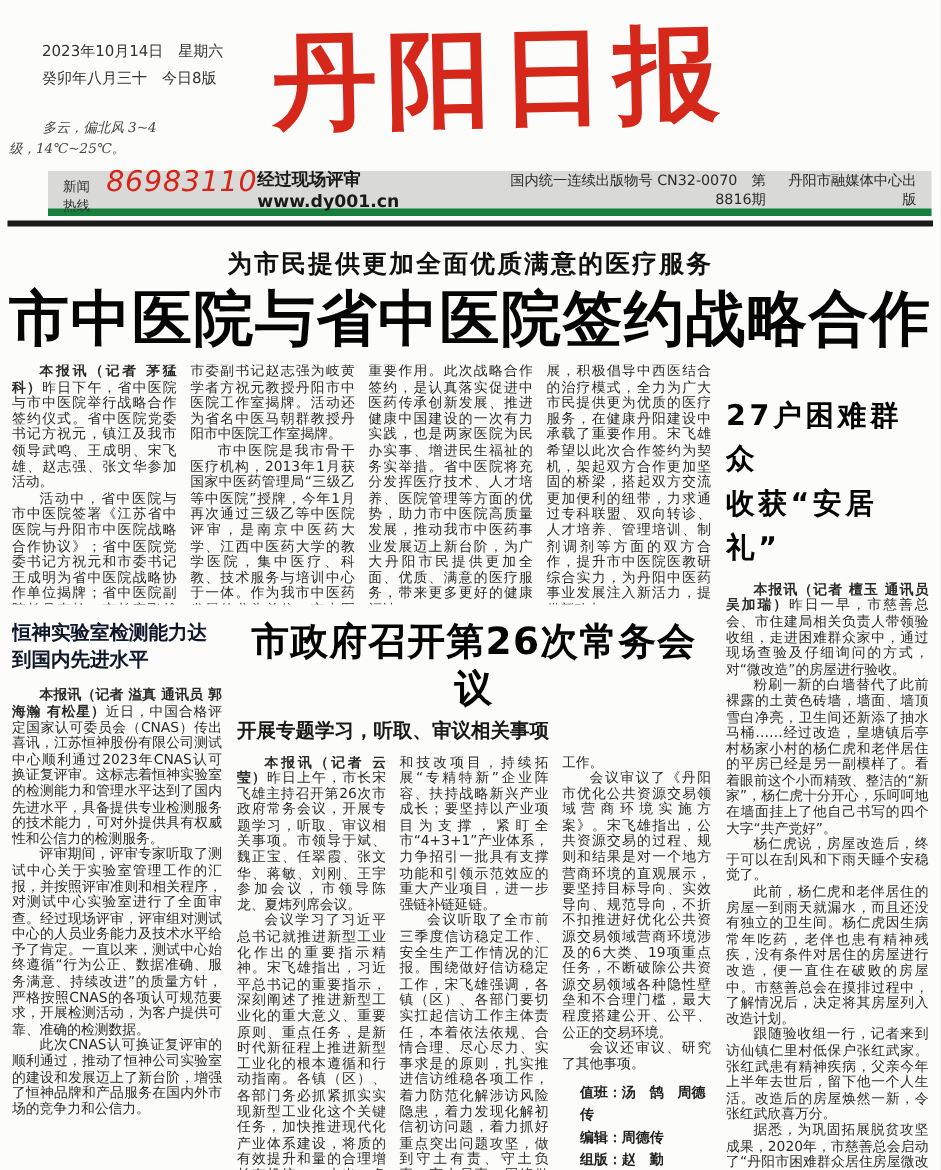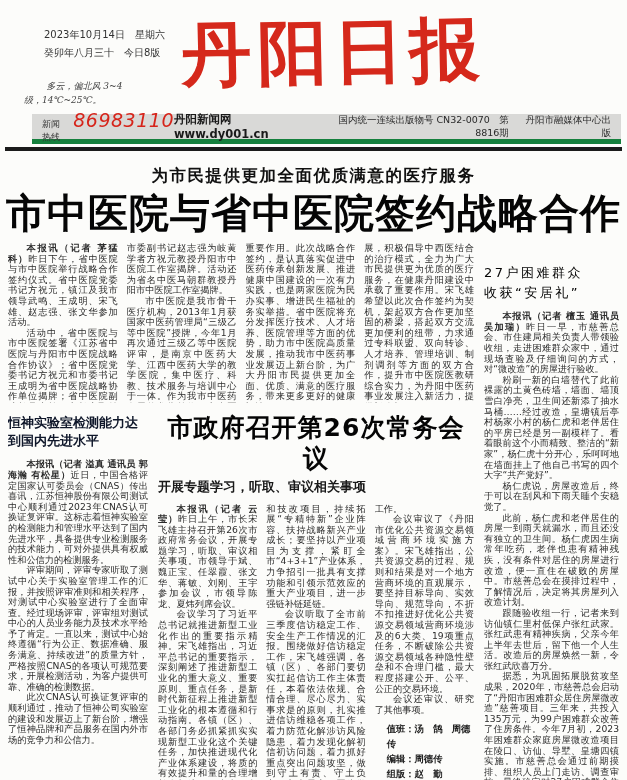--- a/index.html
+++ b/index.html
@@ -3,22 +3,22 @@
 <meta charset="utf-8">
 <style>
   html,body{margin:0;padding:0;background:#e8e8e4;}
   .page{
     width:627px;height:780px;margin:0 auto;background:#fcfcfa;
     position:relative;overflow:hidden;
     font-family:"DejaVu Sans",sans-serif;color:#222;
   }
   
   .header{position:relative;height:110px;}
-  .date-block{position:absolute;left:44px;top:26px;font-size:10px;line-height:1.75;color:#333;}
-  .weather{position:absolute;left:24px;top:80px;width:125px;font-size:9px;line-height:1.5;
+  .date-block{position:absolute;left:28px;top:26px;font-size:10px;line-height:1.75;color:#333;}
+  .weather{position:absolute;left:6px;top:80px;width:125px;font-size:9px;line-height:1.5;
     font-family:"DejaVu Serif",serif;font-style:italic;color:#444;}
   .weather .w1{display:block;text-indent:2.5em;}
   .masthead{
     position:absolute;left:130px;right:90px;top:2px;text-align:center;
     font-family:"DejaVu Serif",serif;font-weight:bold;font-size:70px;line-height:100px;
     letter-spacing:6px;transform:rotate(-1.2deg);
   }
   
   .info-bar{
     margin:4px 6px 0 32px;height:25px;background:#d9d9d7;border-bottom:5px solid #15803d;
@@ -47,21 +47,21 @@
   .tcol{flex:1;overflow:hidden;}
   .lower-band{display:flex;gap:10px;margin-top:9px;flex:1;overflow:hidden;}
   .hengshen{width:140px;overflow:hidden;}
   .hs-title{font-size:13px;font-weight:900;line-height:1.4;color:#0f172a;margin:2px 0 9px 0;}
   .gov{flex:1;display:flex;flex-direction:column;overflow:hidden;}
   .gov-title{text-align:center;font-size:25px;font-weight:900;letter-spacing:1px;color:#050505;line-height:1.25;}
   .gov-sub{text-align:left;font-size:13px;font-weight:600;color:#191919;margin:3px 0 8px 0;}
   .gov-cols{display:flex;gap:9px;flex:1;overflow:hidden;}
   .gcol{flex:1;overflow:hidden;}
   .credits{margin-top:7px;padding-left:12px;font-size:9.3px;font-weight:bold;line-height:1.6;color:#222;}
-  .welfare-title{font-size:13px;font-weight:400;line-height:1.55;letter-spacing:2.5px;
+  .welfare-title{font-size:19px;font-weight:700;line-height:1.55;letter-spacing:2.5px;
     color:#050505;margin-bottom:8px;}
 </style>
 </head>
 <body>
 
 <div class="page">
 
   <div class="header">
     <div class="date-block">
       <div>2023年10月14日　星期六</div>
@@ -72,21 +72,21 @@
       <span>级，14℃~25℃。</span>
     </div>
     <div class="masthead" id="masthead" style="color: rgb(213, 40, 27);">丹阳日报</div>
   </div>
 
   <div class="info-bar">
     <div class="hotline">
       <span class="hotline-label">新闻热线</span>
       <span class="hotline-number" id="hotline-number" style="color: rgb(214, 36, 26);">86983110</span>
     </div>
-    <div class="site">丹阳新闻网 www.dy001.cn</div>
+    <div class="site">经过现场评审 www.dy001.cn</div>
     <div class="pubinfo">
       <span>国内统一连续出版物号 CN32-0070　第8816期</span>
       <span>丹阳市融媒体中心出版</span>
     </div>
   </div>
   <div class="top-rule"></div>
 
   <div class="kicker">为市民提供更加全面优质满意的医疗服务</div>
   <div class="main-headline">市中医院与省中医院签约战略合作</div>
 

